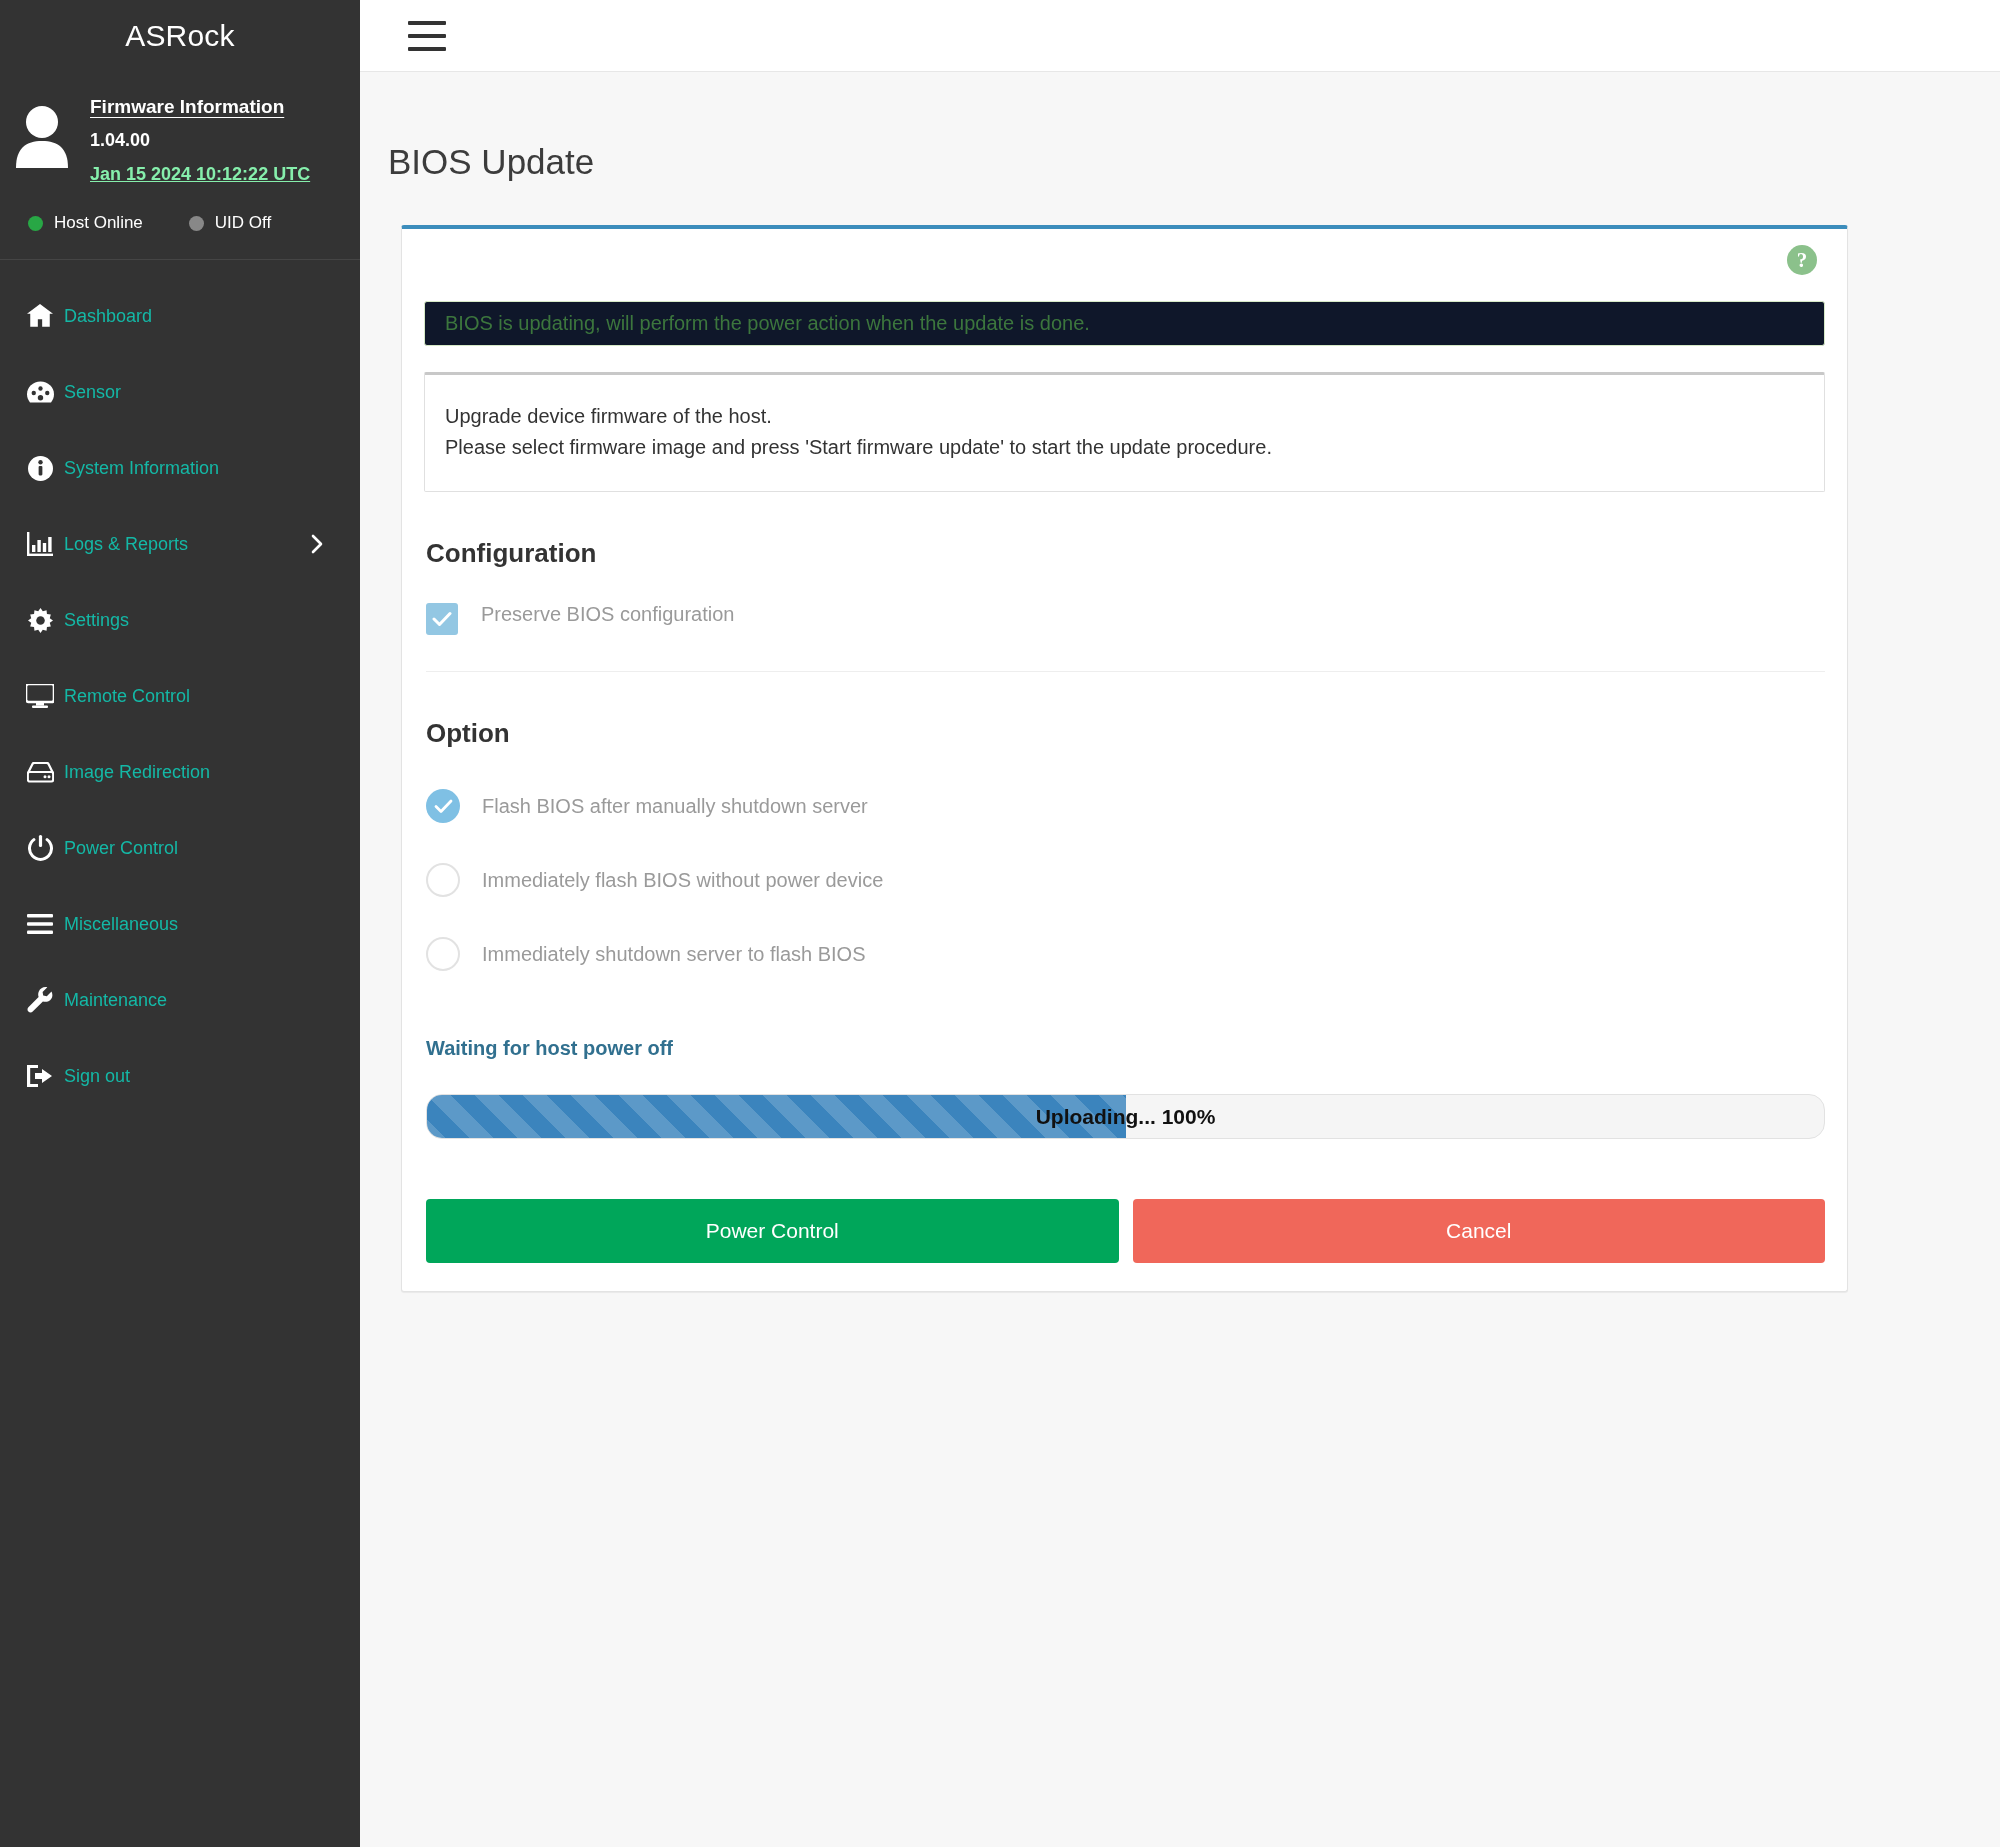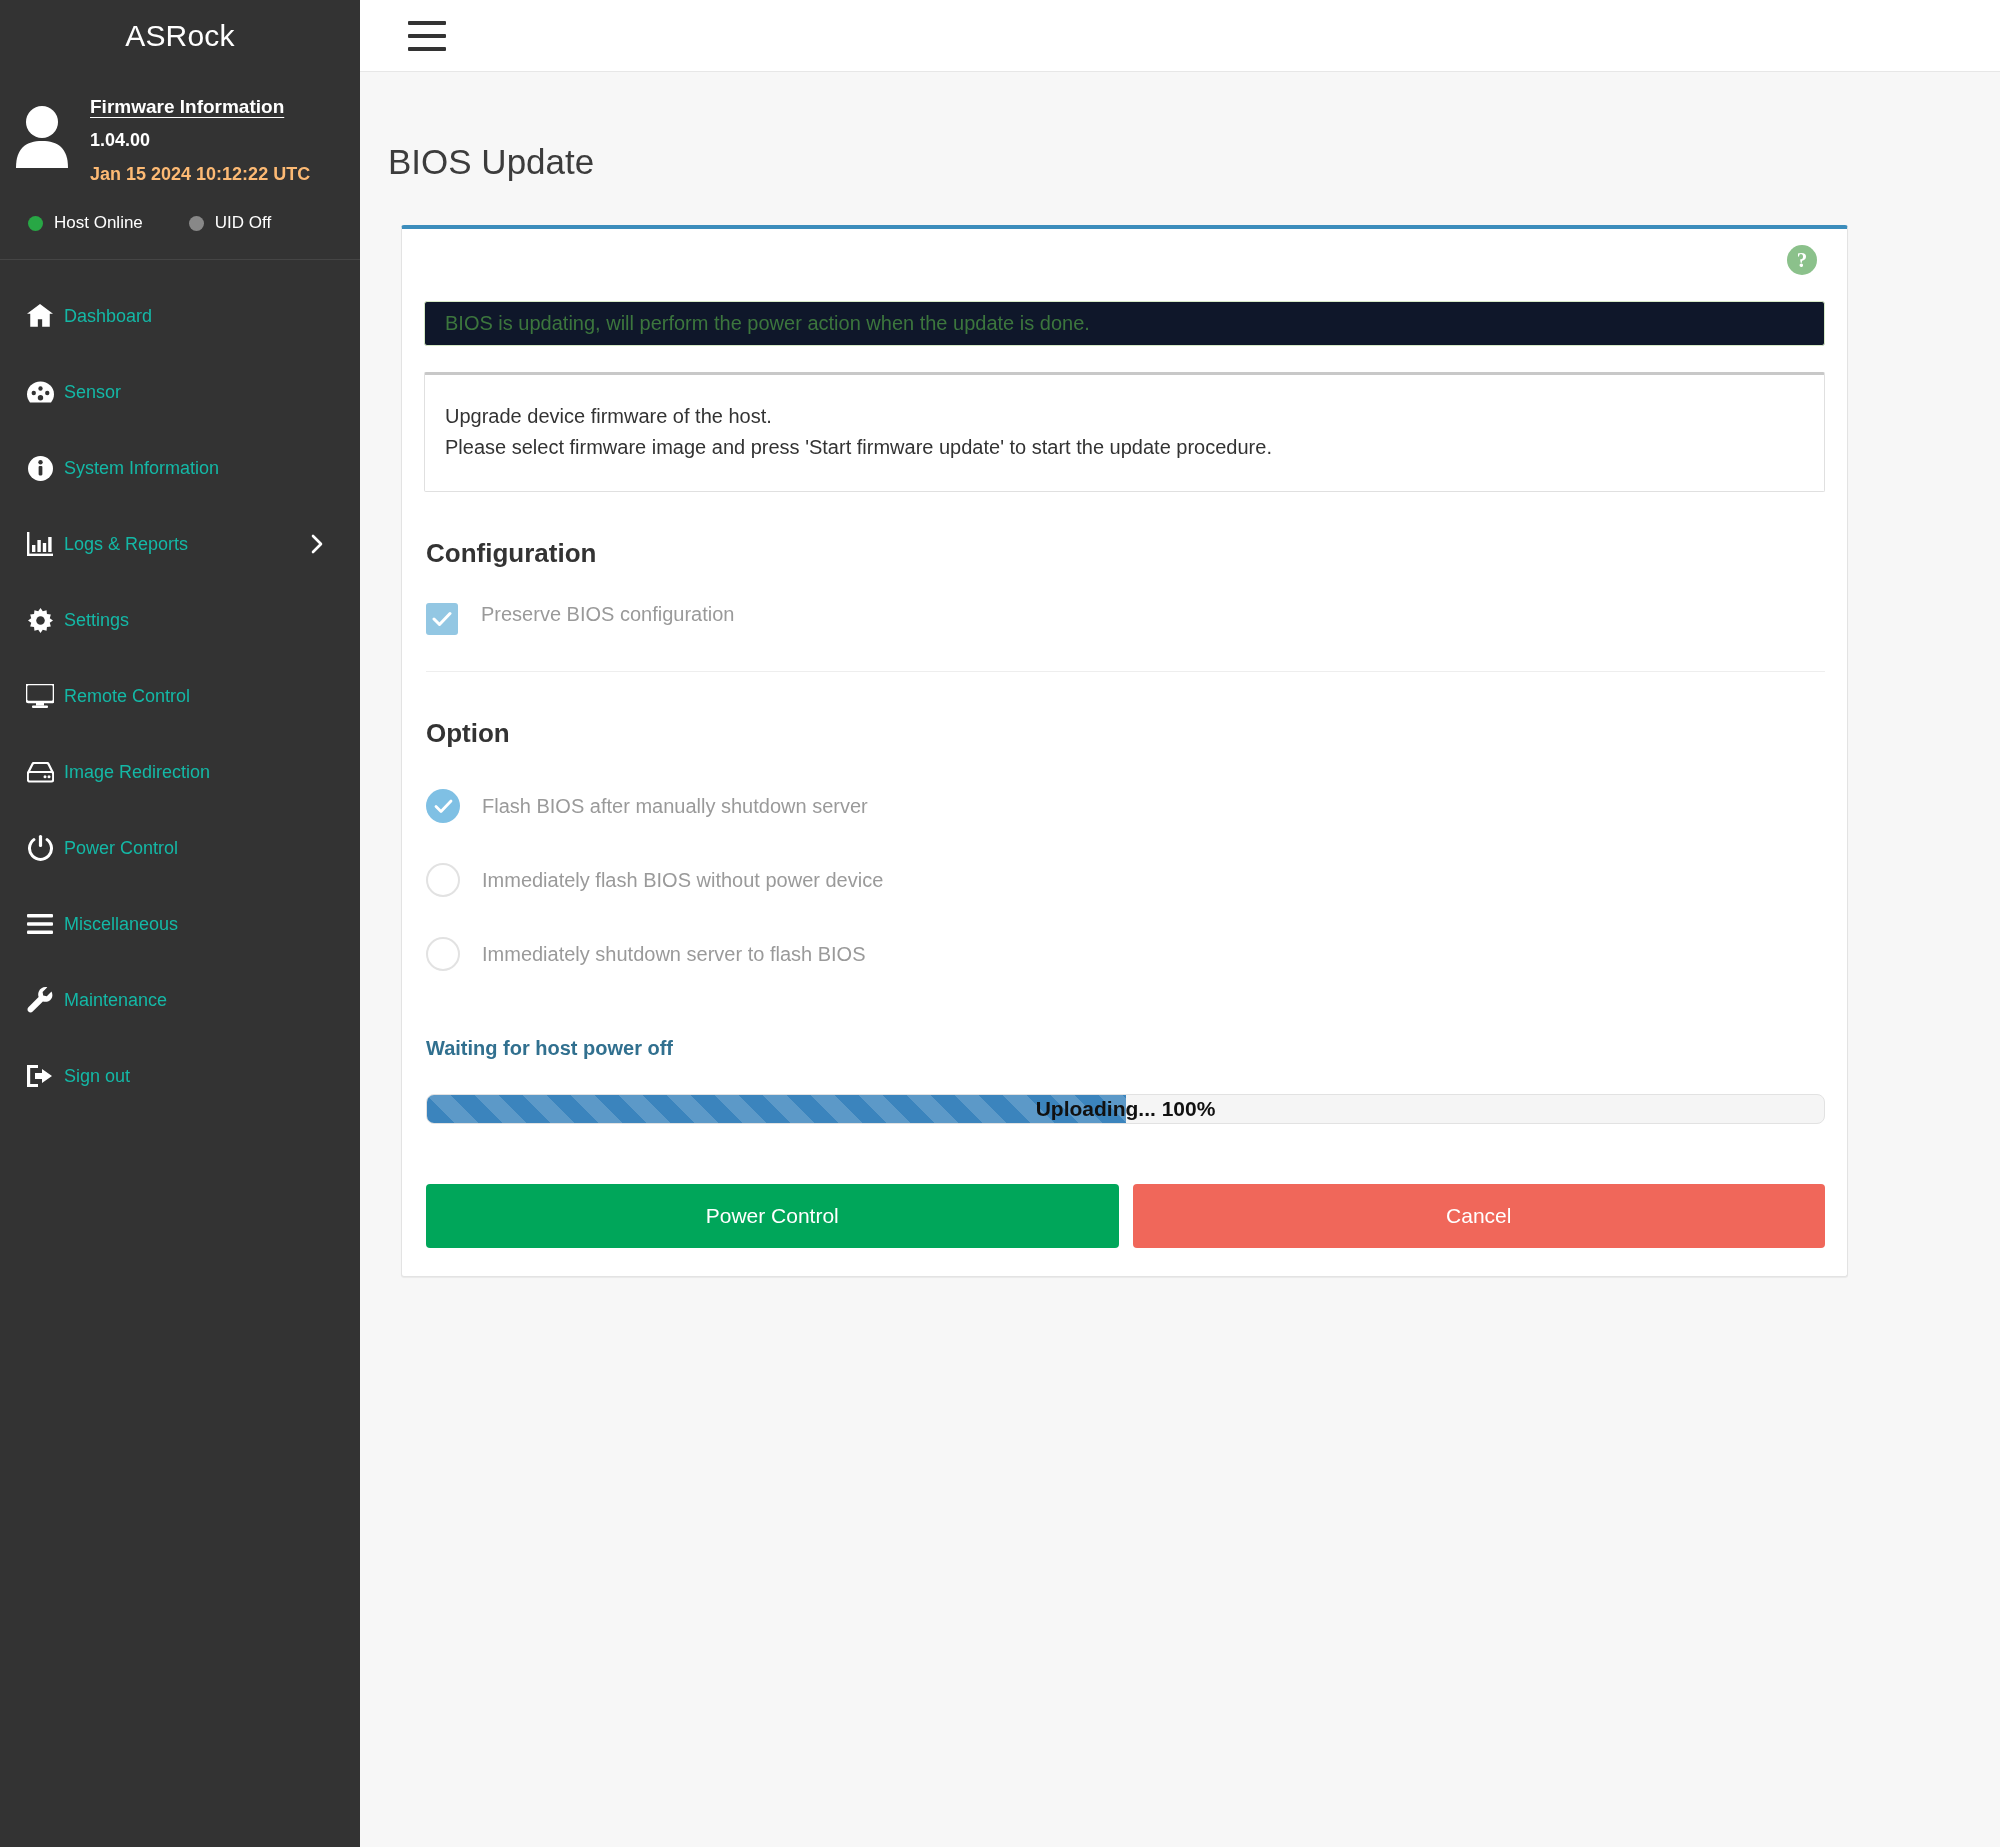--- a/index.html
+++ b/index.html
@@ -55,21 +55,22 @@
   }
   .fw-version {
     font-size: 18px;
     font-weight: bold;
     margin-bottom: 13px;
     color: #ffffff;
   }
   .fw-date {
     font-size: 18px;
     font-weight: bold;
-    color: #fdba74;
+    color: #86efac;
+    text-decoration: underline;
   }
   .status-row {
     display: flex;
     align-items: center;
     padding: 6px 0 26px 28px;
     border-bottom: 1px solid #454545;
   }
   .status-item { display: flex; align-items: center; font-size: 17px; }
   .status-item + .status-item { margin-left: 46px; }
   .dot {
@@ -257,24 +258,24 @@
   .radio svg { display: block; }
 
   .status-link {
     font-size: 20px;
     font-weight: bold;
     color: #31708f;
     margin: 66px 0 0 2px;
   }
   .progress-outer {
     margin: 34px 0 0 2px;
-    height: 30px;
+    height: 45px;
     background: #f5f5f5;
     border: 1px solid #e2e2e2;
-    border-radius: 8px;
+    border-radius: 16px;
     position: relative;
     overflow: hidden;
   }
   .progress-inner {
     height: 100%;
     background-color: #3b84bd;
     background-image: linear-gradient(
       45deg,
       rgba(255,255,255,.17) 25%, transparent 25%,
       transparent 50%, rgba(255,255,255,.17) 50%,

